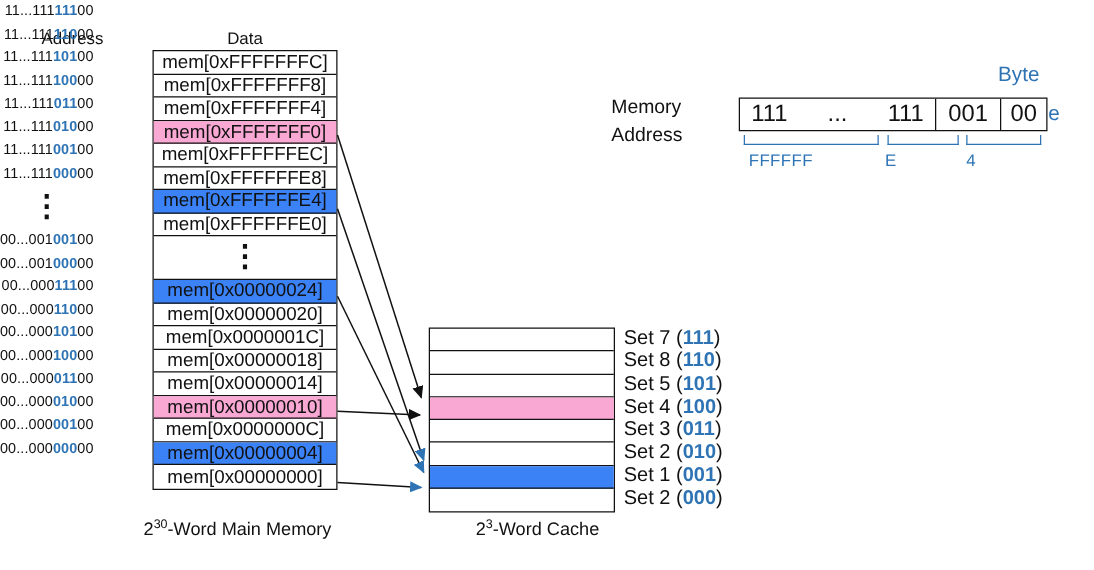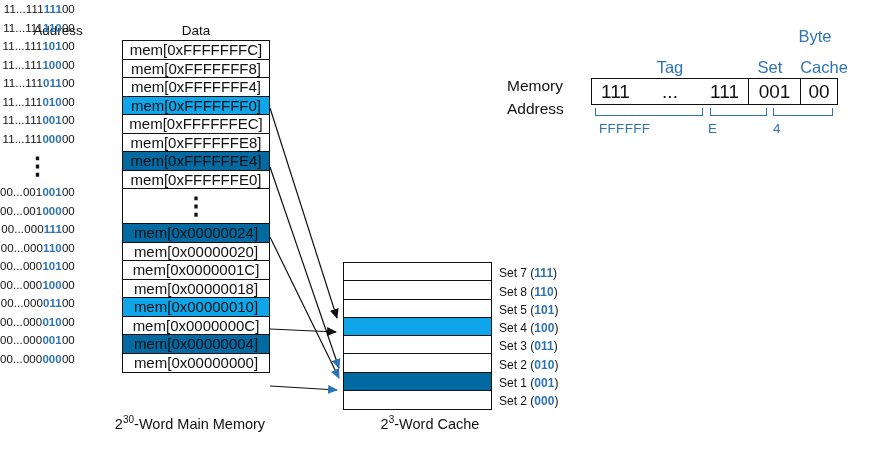--- a/index.html
+++ b/index.html
@@ -20,38 +20,38 @@
         font-size:11.5px;padding-right:0;letter-spacing:0.1px;}
   .adots{height:35px;display:flex;justify-content:center;align-items:center;}
 
   
   #data-col{left:122px;top:40px;width:148px;border:1.6px solid #111;box-sizing:border-box;background:#fff;}
   .cell{height:18.5px;box-sizing:border-box;border-bottom:1.1px solid #111;
         display:flex;justify-content:center;align-items:center;font-size:15px;}
   .cell:last-child{border-bottom:none;}
   .ddots{height:35px;box-sizing:border-box;border-bottom:1.1px solid #111;
          display:flex;justify-content:center;align-items:center;}
-  .hl-gray{background:#0ea5e9;}
-  .hl-blue{background:#0369a1;}
+  .hl-gray{background:#f9a8d4;}
+  .hl-blue{background:#3b82f6;}
   .dots{font-size:24px;font-weight:bold;line-height:1;}
 
   
   .caption{font-size:14.5px;text-align:center;}
   .caption sup{font-size:10px;}
 
   
   #cache-box{left:343px;top:262px;width:149px;border:1.6px solid #111;box-sizing:border-box;background:#fff;}
   .crow{height:18.25px;box-sizing:border-box;border-bottom:1.1px solid #111;}
   .crow:last-child{border-bottom:none;}
   #set-labels{left:499px;top:262px;width:110px;}
-  .setlab{height:18.25px;display:flex;align-items:flex-end;font-size:12px;white-space:pre;}
-
-  
-  #ma-label{left:507px;top:75px;font-size:15.5px;line-height:22.5px;}
-  .fieldlab{font-size:16.5px;text-align:center;}
+  .setlab{height:18.25px;display:flex;align-items:center;font-size:16px;white-space:pre;}
+
+  
+  #ma-label{left:489px;top:75px;font-size:15.5px;line-height:22.5px;}
+  .fieldlab{font-size:16.5px;text-align:center;margin-top:24px;}
   #addr-box{left:591px;top:78px;width:247px;height:27px;border:1.6px solid #111;
             box-sizing:border-box;display:flex;background:#fff;}
   .fcell{display:flex;align-items:center;justify-content:center;font-size:19px;box-sizing:border-box;}
   #fcell-tag{width:156px;justify-content:space-between;padding:0 9px;}
   #fcell-set{width:52px;border-left:1.6px solid #111;}
   #fcell-off{width:39px;border-left:1.6px solid #111;flex:1;}
 
   .bracket{height:8px;border-left:1.4px solid #2E74B5;border-right:1.4px solid #2E74B5;
            border-bottom:1.4px solid #2E74B5;box-sizing:border-box;top:108px;}
   .bracklab{font-size:13.5px;text-align:left;top:121px;letter-spacing:0.3px;}
@@ -169,20 +169,21 @@
   <div class="cell">mem[0xFFFFFFE8]</div>
   <div class="cell hl-blue">mem[0xFFFFFFE4]</div>
   <div class="cell">mem[0xFFFFFFE0]</div>
   <div class="ddots">
       <span class="dots">⋮</span>
     </div>
   <div class="cell hl-blue">mem[0x00000024]</div>
   <div class="cell">mem[0x00000020]</div>
   <div class="cell">mem[0x0000001C]</div>
   <div class="cell">mem[0x00000018]</div>
+  <div class="cell">mem[0x00000014]</div>
   <div class="cell hl-gray">mem[0x00000010]</div>
   <div class="cell">mem[0x0000000C]</div>
   <div class="cell hl-blue">mem[0x00000004]</div>
   <div class="cell">mem[0x00000000]</div>
 </div>
 
 <div class="abs caption" style="left:55px;top:414px;width:270px;"><span>2</span><sup>30</sup><span>-Word Main Memory</span></div>
 
 <div class="abs" id="cache-box">
   <div class="crow"></div>

